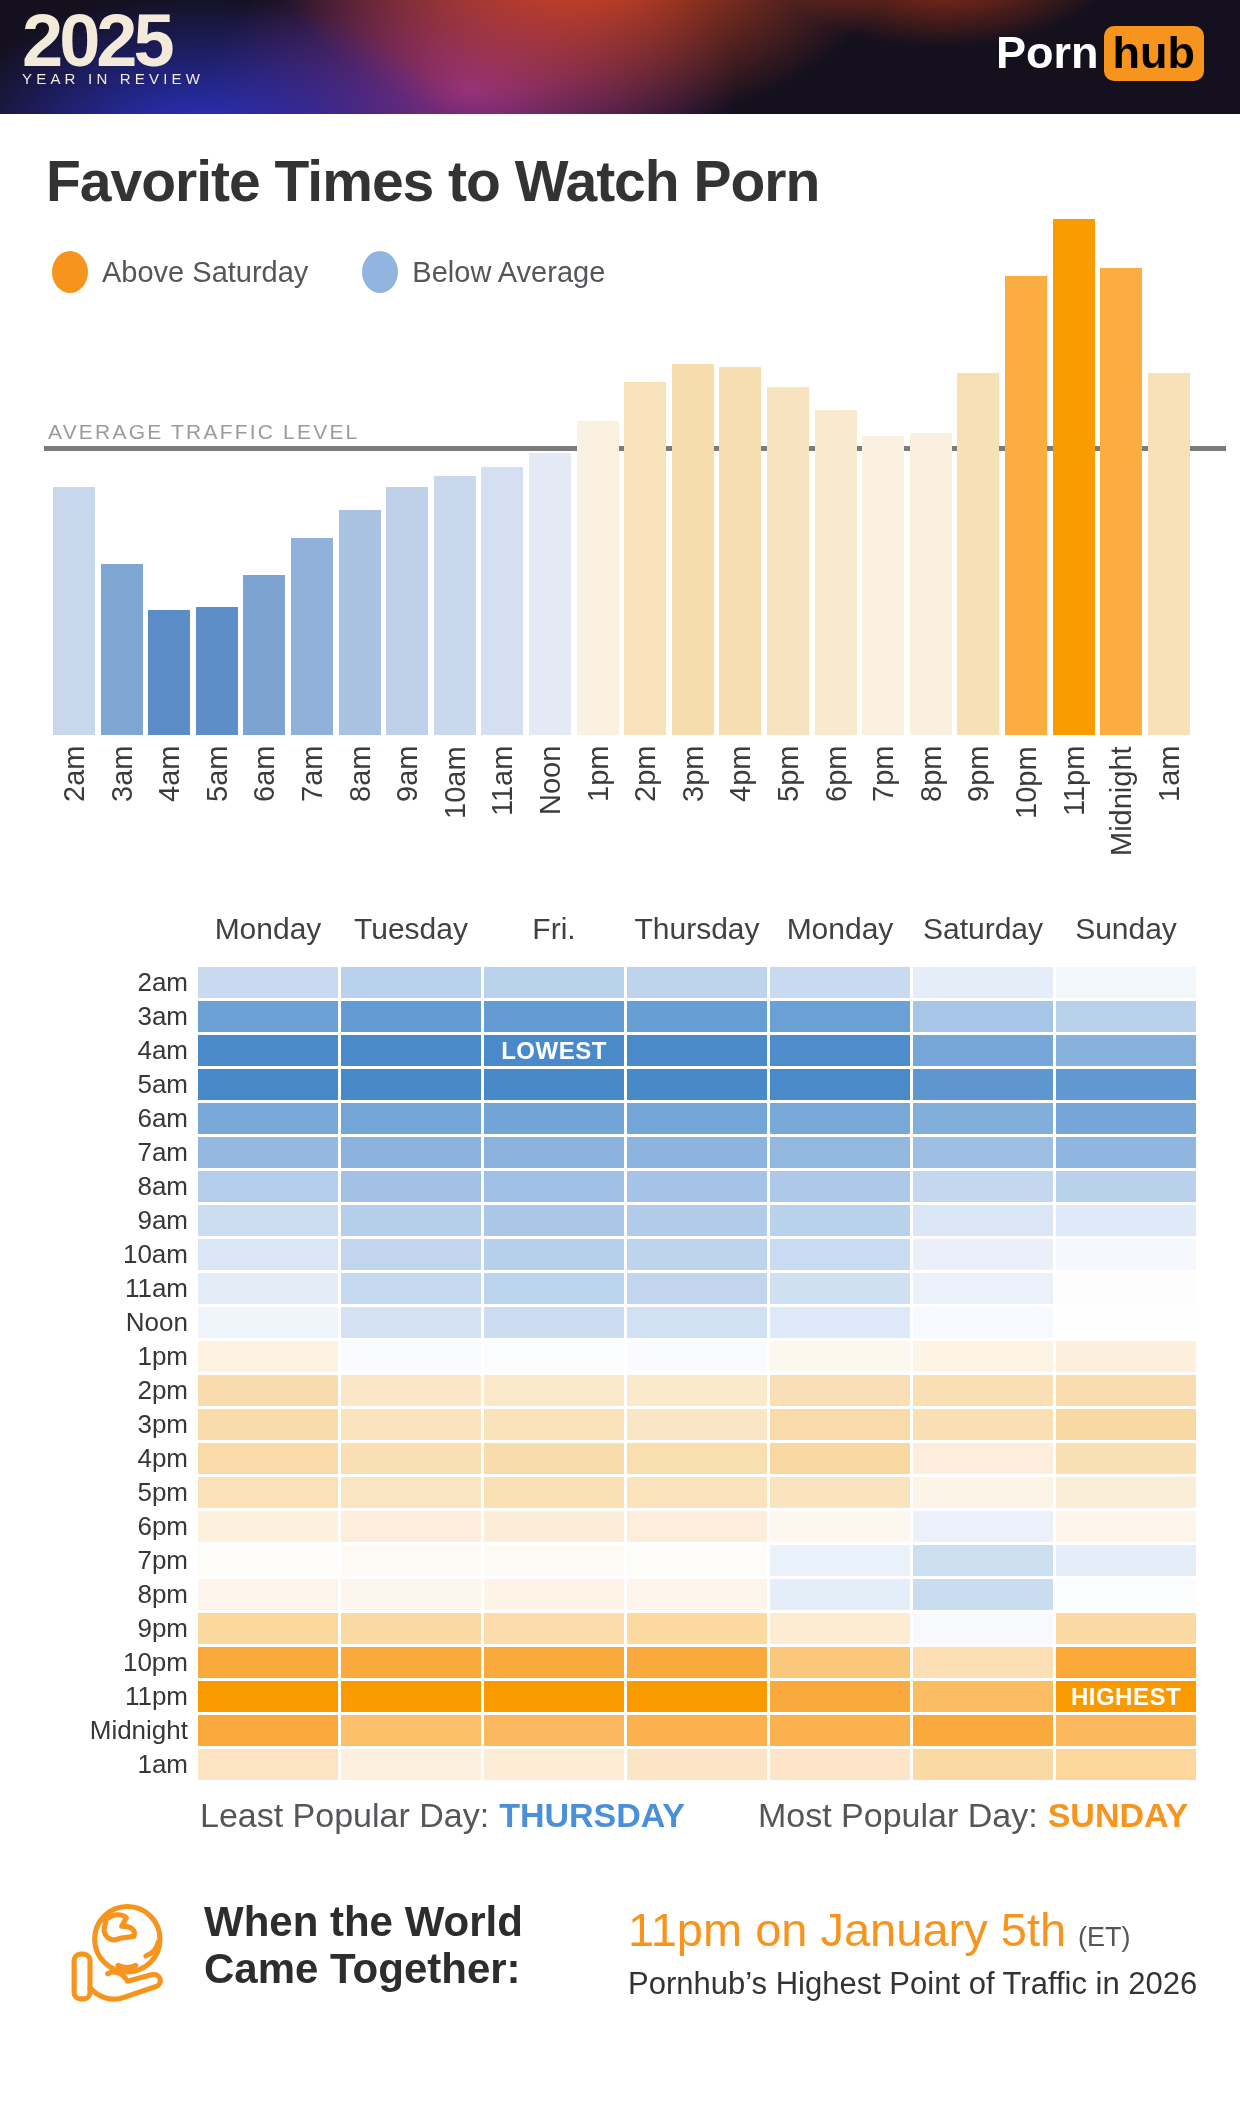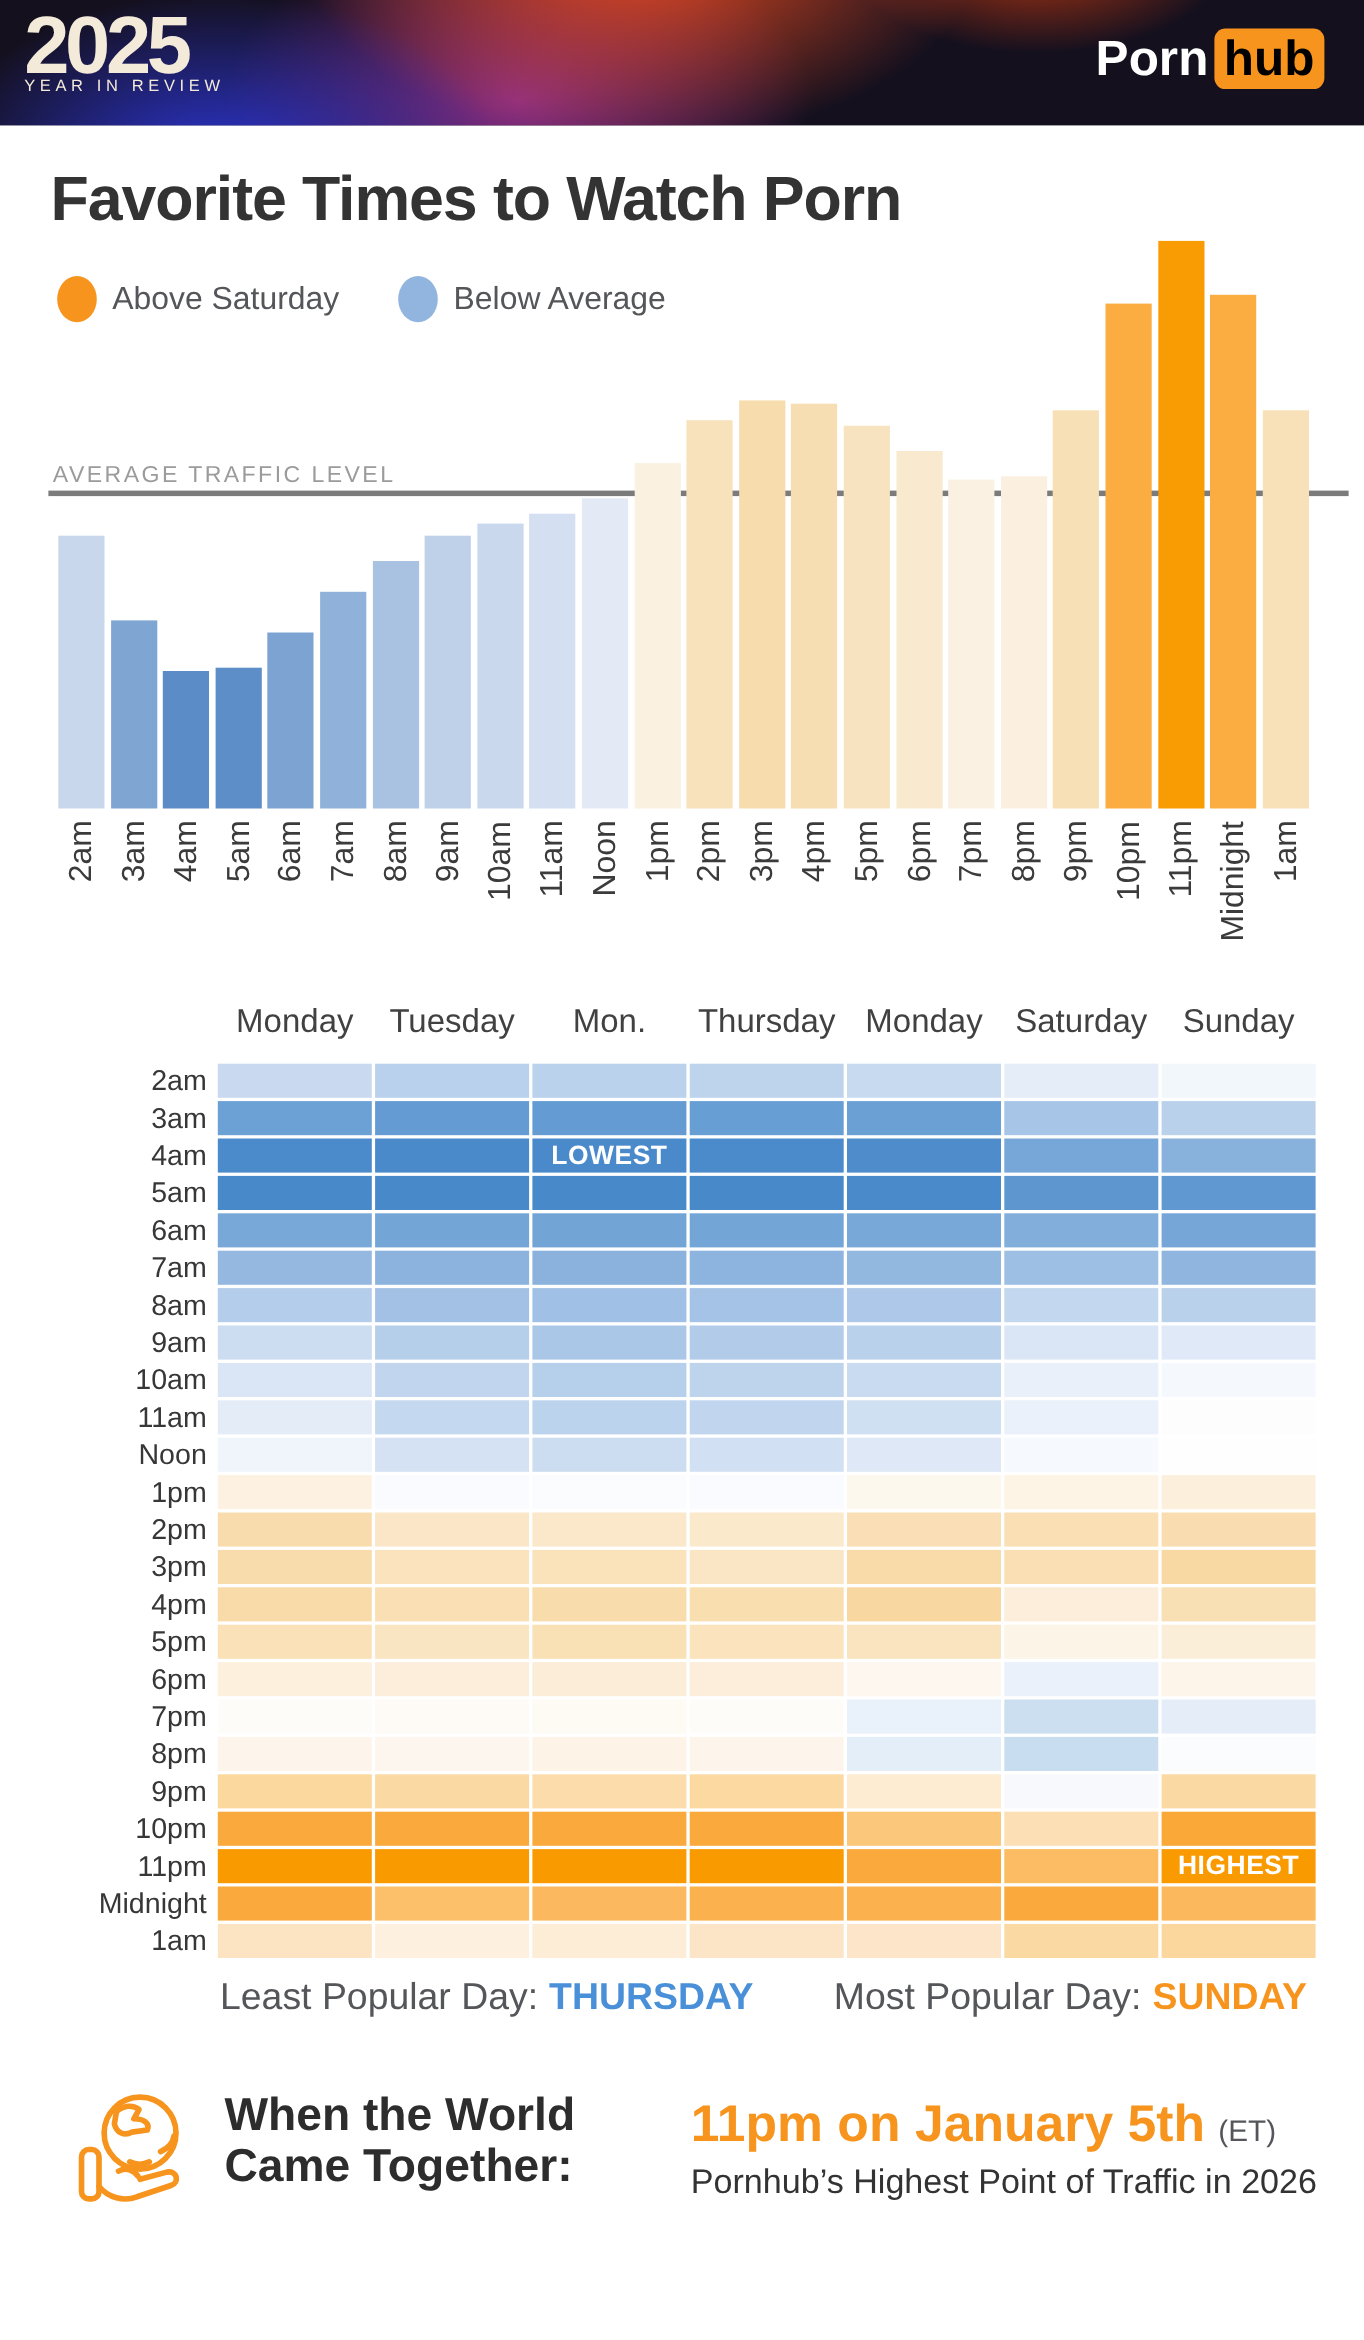--- a/index.html
+++ b/index.html
@@ -42,21 +42,21 @@
   .cell{position:absolute;width:140px;height:31px;display:flex;align-items:center;justify-content:center;}
   .cell span{color:#fff;font-weight:bold;font-size:24px;letter-spacing:0.5px;}
 
   
   .sumgrp{position:absolute;top:1796px;font-size:34px;color:#55565a;white-space:nowrap;}
   .sumval{font-weight:bold;margin-left:10px;}
 
   
   .hl-head{position:absolute;left:204px;top:1898px;font-size:42px;line-height:1.12;font-weight:bold;color:#2d2d2d;}
   .hl-line1{position:absolute;left:628px;top:1902px;white-space:nowrap;}
-  .hl-big{font-size:47px;font-weight:bold;color:#f7941d;}
+  .hl-big{font-size:47px;font-weight:normal;color:#f7941d;}
   .hl-tz{font-size:27px;color:#55565a;margin-left:12px;}
   .hl-sub{position:absolute;left:628px;top:1966px;font-size:31px;color:#333;}
   .globe{position:absolute;left:62px;top:1898px;}
 
   
   .footbar{position:absolute;left:0;top:2066px;width:1240px;height:61px;
        background:
          radial-gradient(ellipse 300px 120px at 4% 130%, #2d36d8 0%, rgba(45,54,216,0) 65%),
          radial-gradient(ellipse 360px 110px at 22% 60%, #c2491c 0%, rgba(194,73,28,0) 60%),
          radial-gradient(ellipse 260px 90px at 12% 10%, #5c2a7e 0%, rgba(92,42,126,0) 60%),
@@ -142,21 +142,21 @@
         <div class="xlabel" style="left: 1057px; top: 746px;">11pm</div>
         <div class="xlabel" style="left: 1104px; top: 746px;">Midnight</div>
         <div class="xlabel" style="left: 1152px; top: 746px;">1am</div>
       </div>
   </div>
 
   <div>
     <div id="dayhdrs">
         <div class="dayhdr" style="left: 198px;">Monday</div>
         <div class="dayhdr" style="left: 341px;">Tuesday</div>
-        <div class="dayhdr" style="left: 484px;">Mon.</div>
+        <div class="dayhdr" style="left: 484px;">Fri.</div>
         <div class="dayhdr" style="left: 627px;">Thursday</div>
         <div class="dayhdr" style="left: 770px;">Monday</div>
         <div class="dayhdr" style="left: 913px;">Saturday</div>
         <div class="dayhdr" style="left: 1056px;">Sunday</div>
       </div>
     <div id="rowlbls">
         <div class="rowlbl" style="left: 38px; top: 967px;">2am</div>
         <div class="rowlbl" style="left: 38px; top: 1001px;">3am</div>
         <div class="rowlbl" style="left: 38px; top: 1035px;">4am</div>
         <div class="rowlbl" style="left: 38px; top: 1069px;">5am</div>

